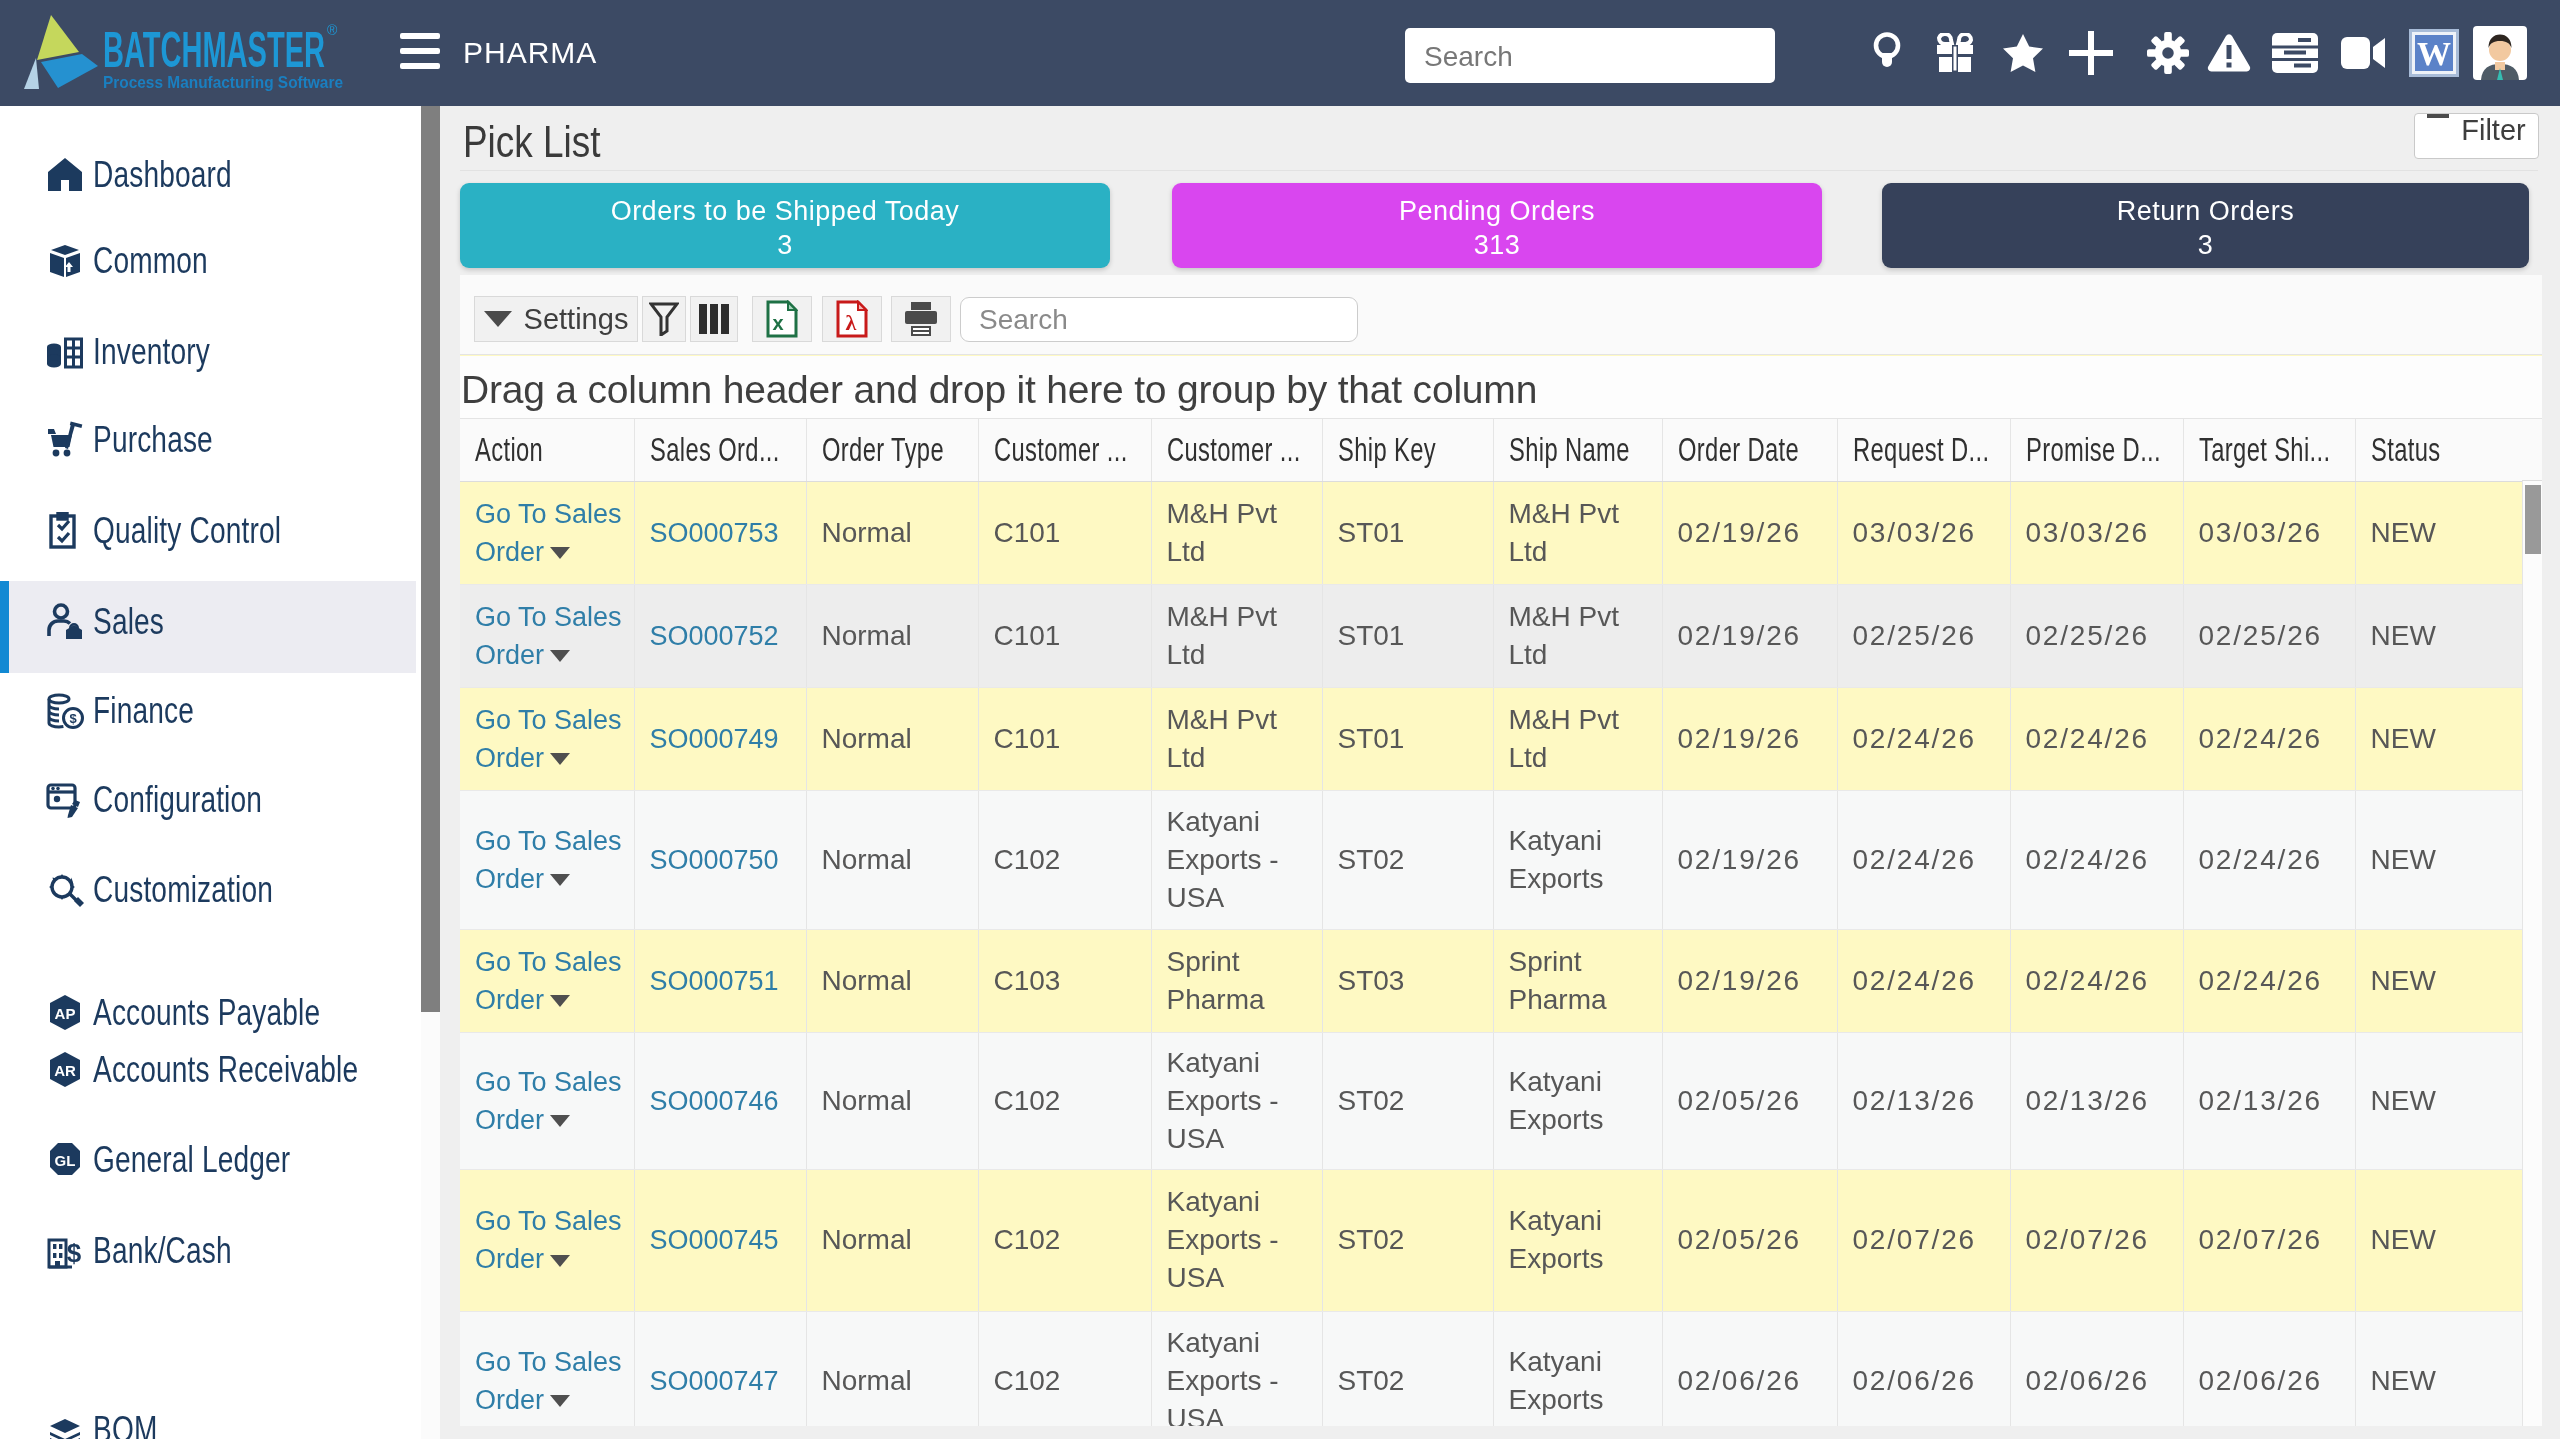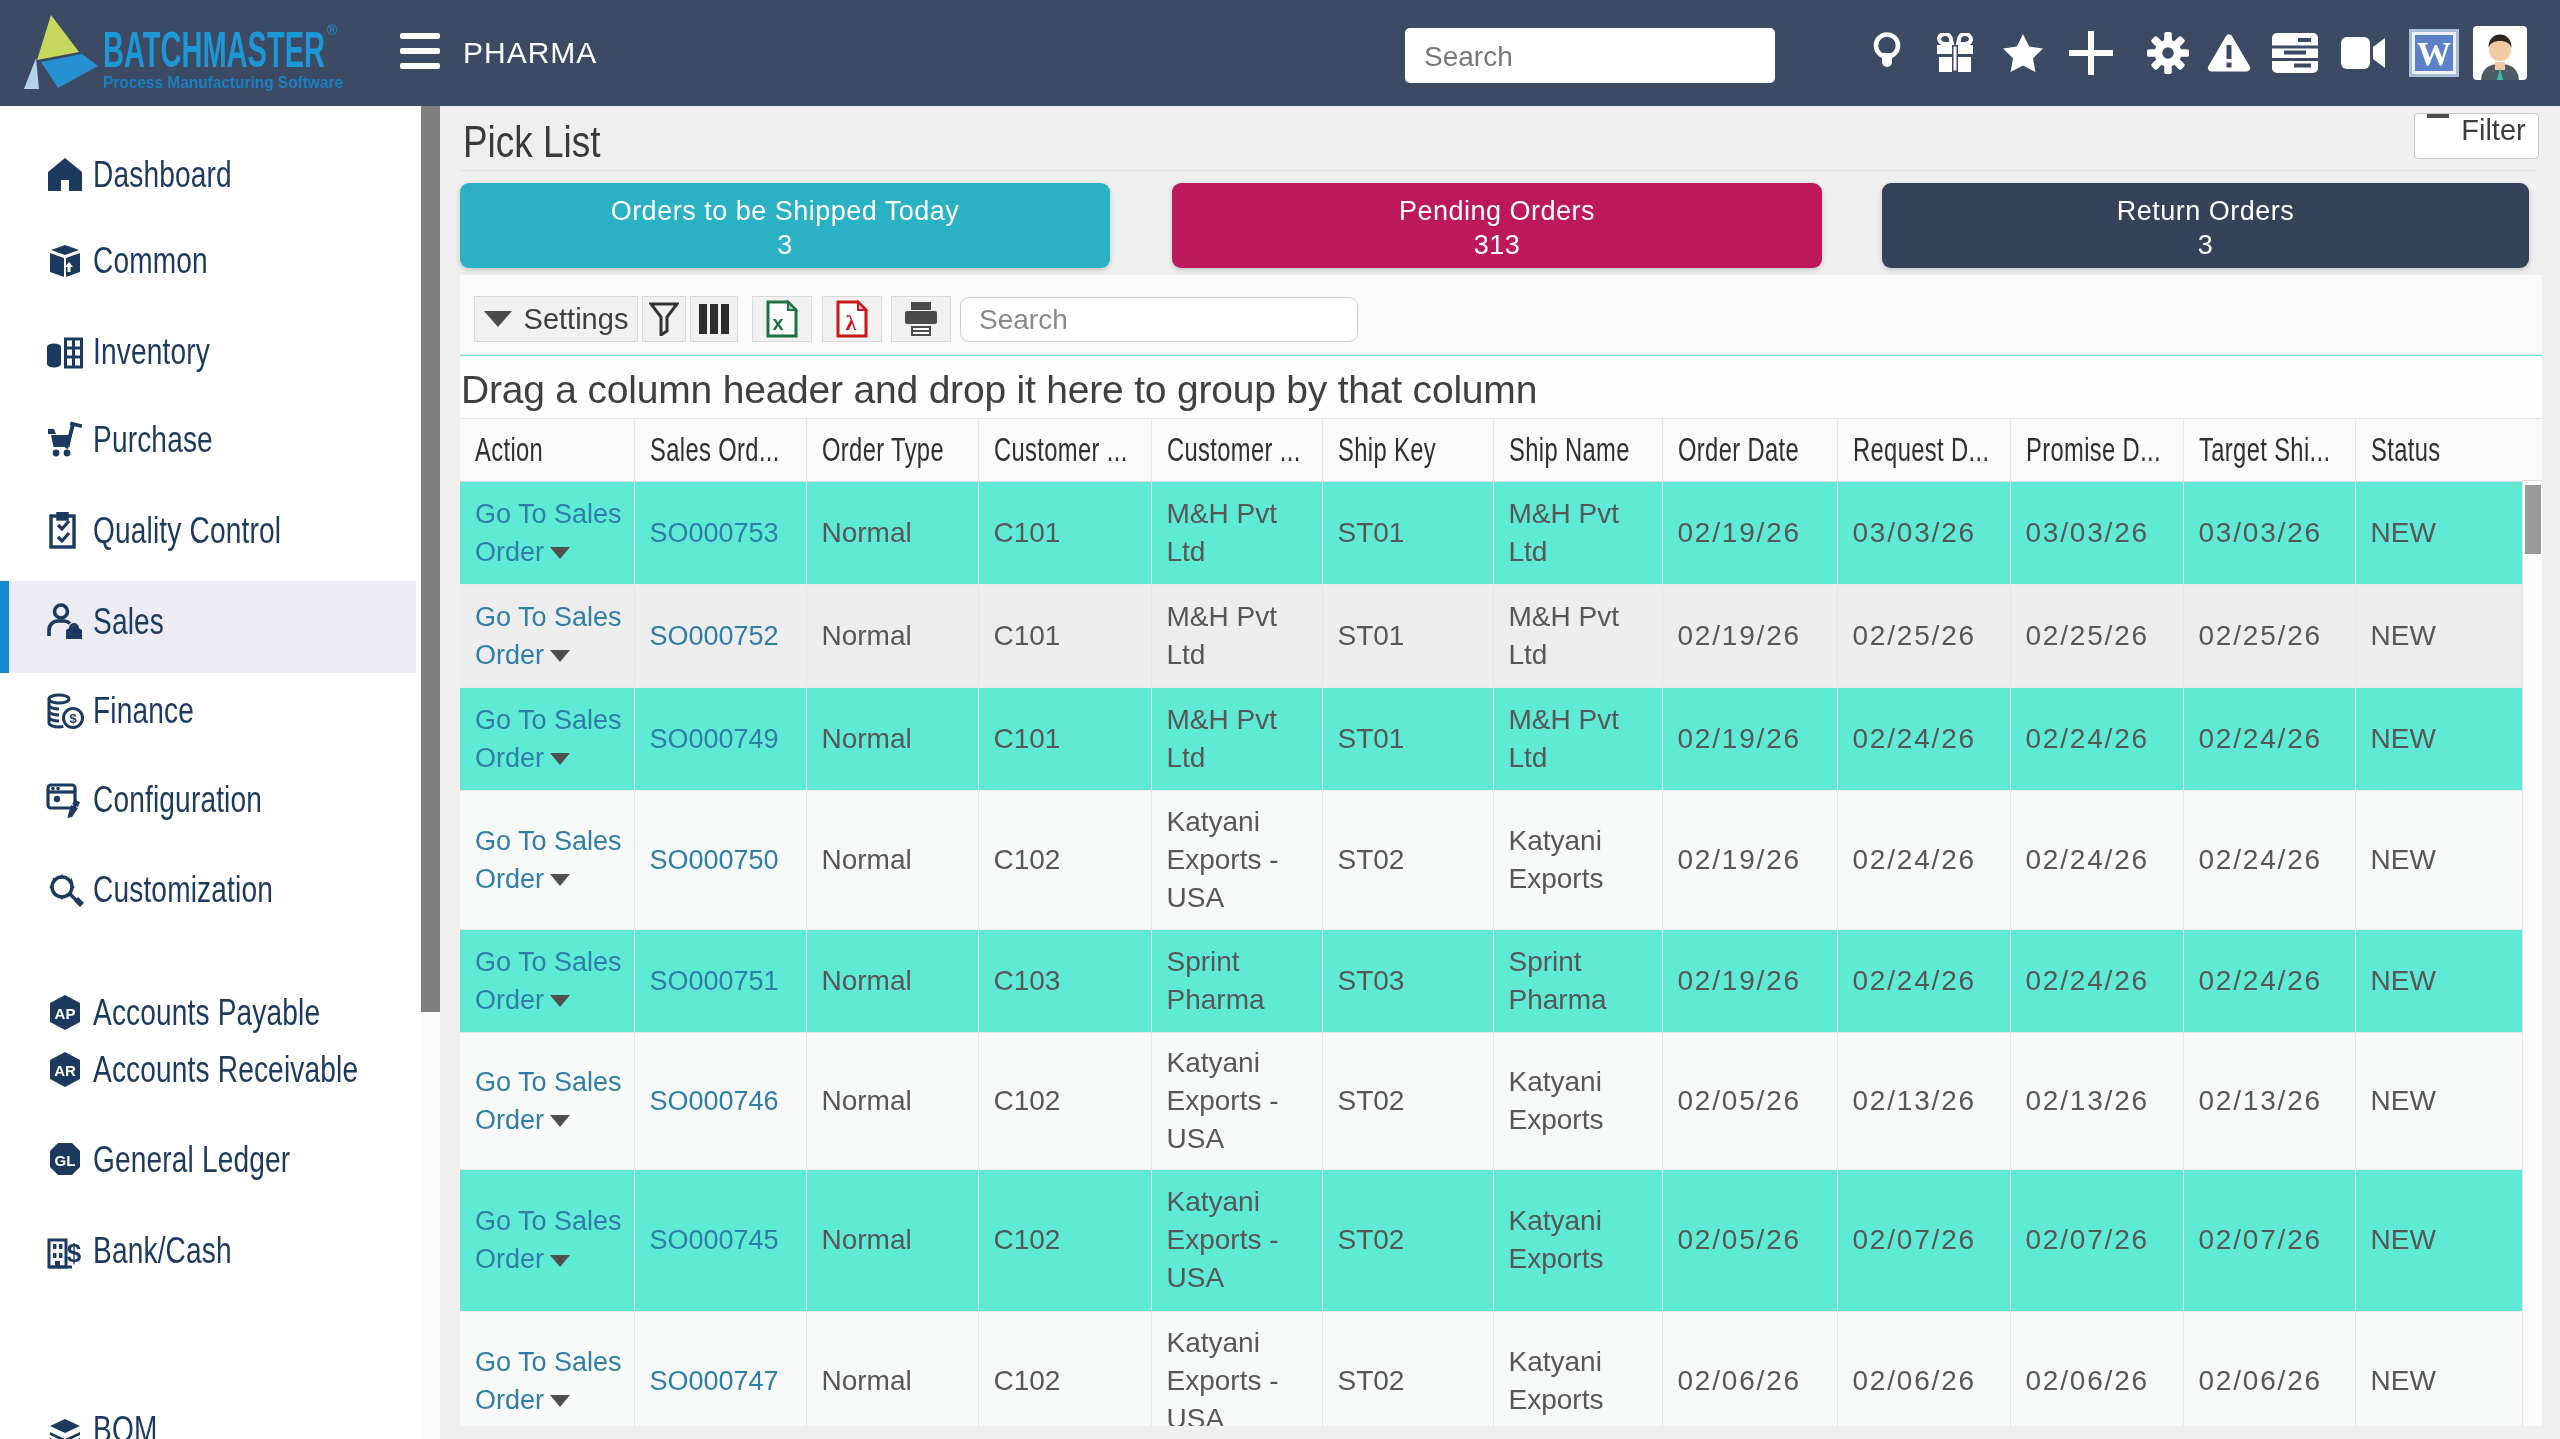--- a/index.html
+++ b/index.html
@@ -18,21 +18,21 @@
 #mbar{position:absolute;left:0;top:475px;width:9px;height:92px;background:#1289d3}
 #sscroll{position:absolute;left:421px;top:106px;width:19px;height:1333px;background:#fbfbfb}
 #sthumb{position:absolute;left:0;top:0;width:19px;height:906px;background:#7f7f7f}
 
 #main{position:absolute;left:440px;top:106px;width:1704px;height:1333px;background:#efefef}
 #title{position:absolute;left:23px;top:10px;font-size:45px;color:#3a3a3a;transform:scaleX(.82);transform-origin:0 0}
 #titleline{position:absolute;left:20px;top:64px;width:2078px;height:1px;background:#e2e2e2}
 #fbtn{position:absolute;left:1974px;top:7px;width:125px;height:46px;background:#fff;border:1px solid #c9c9c9;border-radius:4px;font-size:29px;color:#3e3e3e;display:flex;align-items:flex-start;justify-content:center}
 .card{position:absolute;top:77px;height:85px;border-radius:9px;box-shadow:0 2px 5px rgba(0,0,0,.18);color:#fff;text-align:center;font-size:27px;letter-spacing:.5px;padding-top:11px;line-height:34px}
 
-#panel{position:absolute;left:20px;top:169px;width:2082px;height:1151px;background:#5eead4;overflow:hidden}
+#panel{position:absolute;left:20px;top:169px;width:2082px;height:1151px;background:#fef9c3;overflow:hidden}
 #toolbar{position:absolute;left:0;top:0;width:2082px;height:80px;background:#fafafa;border-bottom:1px solid #e4e4e4}
 .tbtn{position:absolute;top:21px;height:46px;background:#f1f1f1;border:1px solid #d9d9d9;display:flex;align-items:center;justify-content:center}
 #settings{left:14px;width:164px;font-size:29px;color:#3e3e3e}
 #tsearch{position:absolute;left:500px;top:22px;width:398px;height:45px;background:#fff;border:1px solid #ccc;border-radius:9px}
 #tsearch span{display:block;margin:6px 0 0 18px;font-size:28px;color:#8a8a8a}
 #dragrow{position:absolute;left:0;top:81px;width:2082px;height:63px;background:#fdfdfd;border-bottom:1px solid #e4e4e4}
 #dragrow span{display:block;margin:12px 0 0 1px;font-size:39px;letter-spacing:-.2px;color:#3f3f3f}
 
 table{border-collapse:collapse;table-layout:fixed;position:absolute;left:0;top:144px;width:2062px}
 td,th{border-left:1px solid #e5e5e5;vertical-align:middle;padding:0 10px 0 15px;overflow:hidden}
@@ -350,21 +350,21 @@
     </div>
 </div>
 <div id="sscroll">
     <div id="sthumb"></div>
   </div>
 <div id="main">
 <div id="title">Pick List</div>
 <div id="fbtn"><span style="display:inline-block;width:22px;height:4px;background:#4b4b4b;margin-right:12px"></span>Filter</div>
 <div id="titleline"></div>
 <div class="card" style="left:20px;width:650px;background:#2ab1c4">Orders to be Shipped Today<br>3</div>
-<div class="card" style="left:732px;width:650px;background:#be185d">Pending Orders<br>313</div>
+<div class="card" style="left:732px;width:650px;background:#d946ef">Pending Orders<br>313</div>
 <div class="card" style="left:1442px;width:647px;background:#36415a">Return Orders<br>3</div>
 <div id="panel">
 <div id="toolbar">
 <div class="tbtn" id="settings"><span style="display:inline-block;width:0;height:0;border-left:14px solid transparent;border-right:14px solid transparent;border-top:16px solid #4b4b4b;margin-right:12px"></span>Settings</div>
 <div class="tbtn" style="left:182px;width:44px">
           <svg width="30" height="34" viewBox="0 0 30 34">
             <path d="M2 2 h26 l-10 13 v14 l-6 4 v-18 z" fill="none" stroke="#333" stroke-width="3"></path>
           </svg>
         </div>
 <div class="tbtn" style="left:230px;width:48px">

